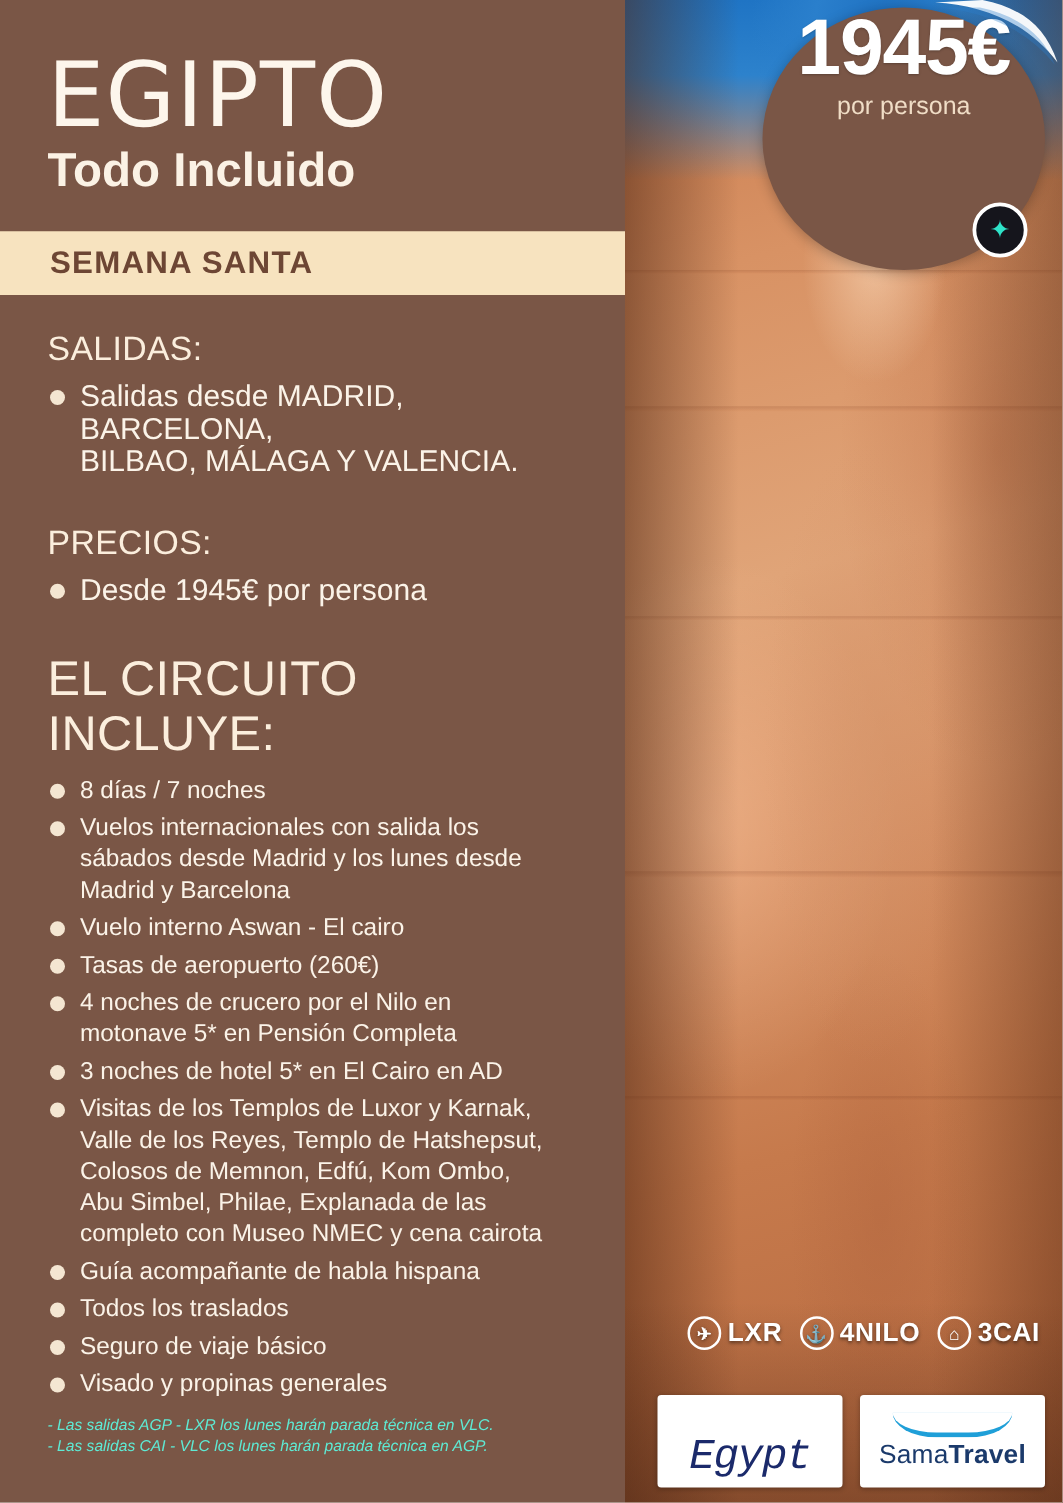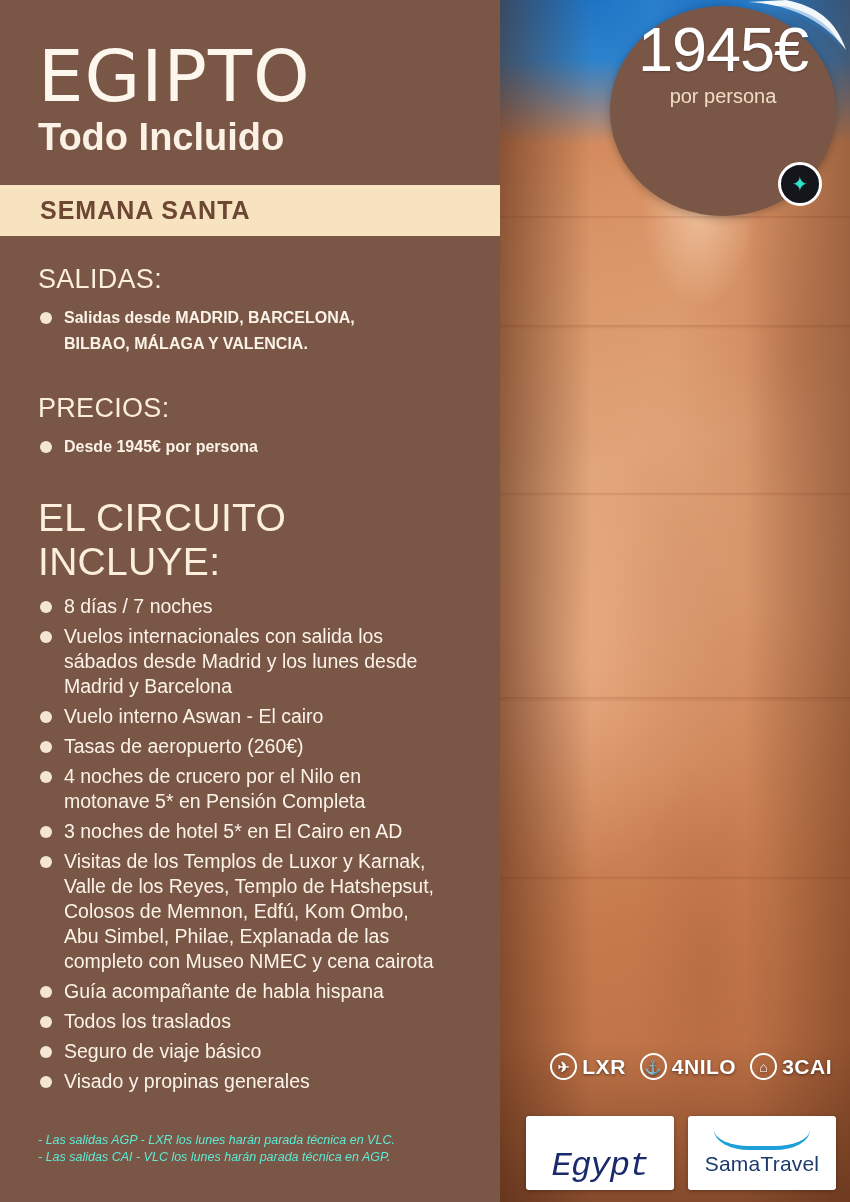--- a/index.html
+++ b/index.html
@@ -66,22 +66,22 @@
     box-shadow: 0 2px 10px rgba(0,0,0,0.28);
   }
   .price-desde {
     margin-top: 50px;
     font-size: 29px;
     letter-spacing: .5px;
     font-weight: 400;
     color: #f3e3cf;
   }
   .price-main {
-    font-size: 63px; font-weight: 400; line-height: 0.98;
-    margin-top: 13px;
+    font-size: 63px; font-weight: 700; line-height: 0.98;
+    margin-top: 2px;
     letter-spacing: -1px;
     text-shadow: 0 1px 2px rgba(0,0,0,0.25);
   }
   .price-sub {
     font-size: 20px; color: #f0ddc6; margin-top: 4px;
   }
   .ribbon {
     position: absolute; right: 0px; top: 0px; width: 104px; height: 74px; z-index: 7;
     overflow: hidden;
   }
@@ -137,21 +137,21 @@
   h2.sect.big { font-size: 39px; margin-top: 36px; }
   ul { list-style: none; }
   li {
     position: relative;
     padding-left: 26px;
     font-size: 19.5px;
     line-height: 25px;
     margin-bottom: 5px;
     color: #fbf3e8;
   }
-  li.lg { font-size: 16px; line-height: 26px; font-weight: bold; }
+  li.lg { font-size: 24px; line-height: 26px; }
   li:before {
     content: "";
     position: absolute; left: 2px; top: 7px;
     width: 12px; height: 12px; border-radius: 50%;
     background: #f4e6d2;
   }
   li span.l2 { display: block; }
 
   .footnotes {
     position: absolute; left: 38px; bottom: 36px; width: 440px;
@@ -192,21 +192,21 @@
     letter-spacing: -1px;
     margin-top: 26px;
   }
   .sama-swoosh {
     width: 96px; height: 20px;
     border-bottom: 4px solid #1f9fd8;
     border-radius: 0 0 60px 60px / 0 0 34px 34px;
     margin-bottom: 2px;
   }
   .sama-text { font-size: 21px; color: #1b3a6b; letter-spacing: .2px; }
-  .sama-text b { font-weight: 400; }
+  .sama-text b { font-weight: 700; }
 </style>
 </head>
 <body>
 
 <div class="poster">
 
   <div class="photo">
     <div class="statue"></div>
     <div class="striation" style="top:18%;height:3px;"></div>
     <div class="striation" style="top:27%;height:4px;"></div>

